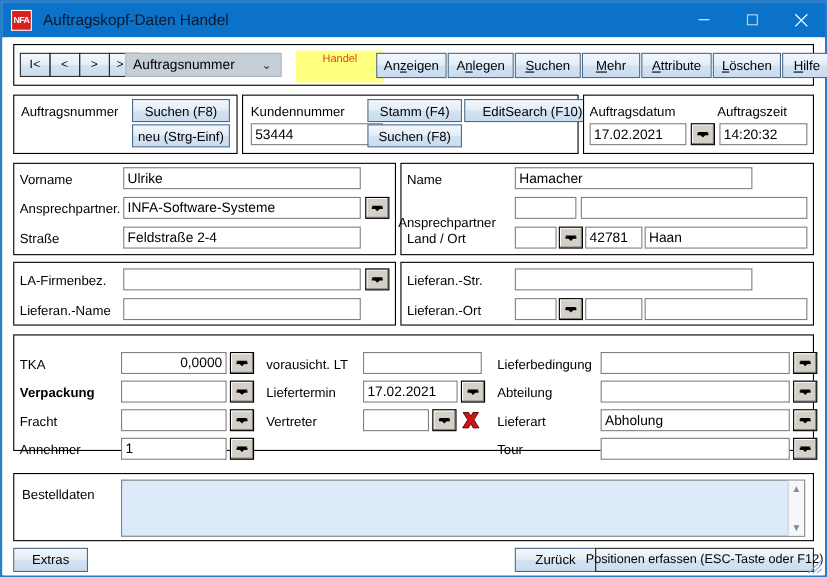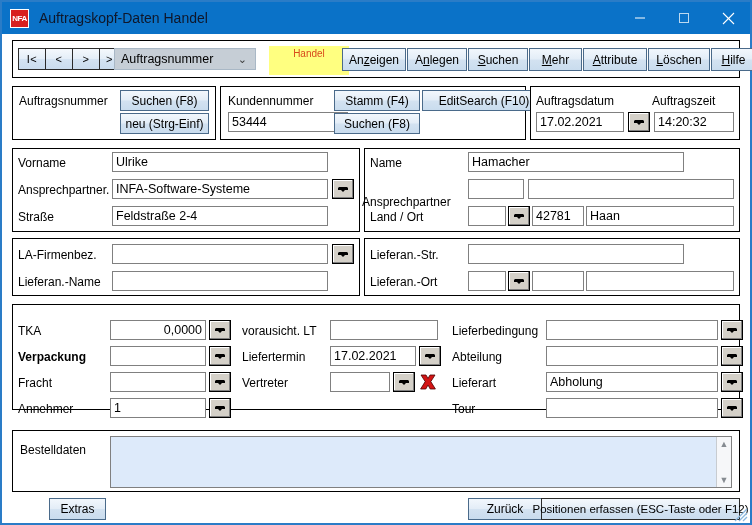--- a/index.html
+++ b/index.html
@@ -357,21 +357,21 @@
     <div class="grp" style="left:8px;top:396px;width:728px;height:62px;"></div>
     <div class="lbl" style="left:16px;top:409px;">Bestelldaten</div>
     <div class="ta" style="left:106px;top:402px;width:622px;height:52px;">
       <span style="display:block;padding:2px 4px;"></span>
       <div class="sbar">
         <span>▲</span>
         <span>▼</span>
       </div>
     </div>
 
-    <div class="btn" style="left:8px;top:464px;width:57px;height:22px;margin-left:37px;">Extras</div>
+    <div class="btn" style="left:8px;top:464px;width:68px;height:22px;">Extras</div>
     <div class="btn" style="left:464px;top:464px;width:74px;height:22px;">Zurück</div>
     <div class="status" style="left:537px;top:464px;width:199px;height:22px;">Positionen erfassen (ESC-Taste oder F12)</div>
 
   </div>
 
   <div class="resizer">
     <svg width="14" height="14" viewBox="0 0 14 14">
       <g stroke="#89b6dd" stroke-width="1.2">
         <line x1="13" y1="5" x2="5" y2="13"></line>
         <line x1="13" y1="9" x2="9" y2="13"></line>

